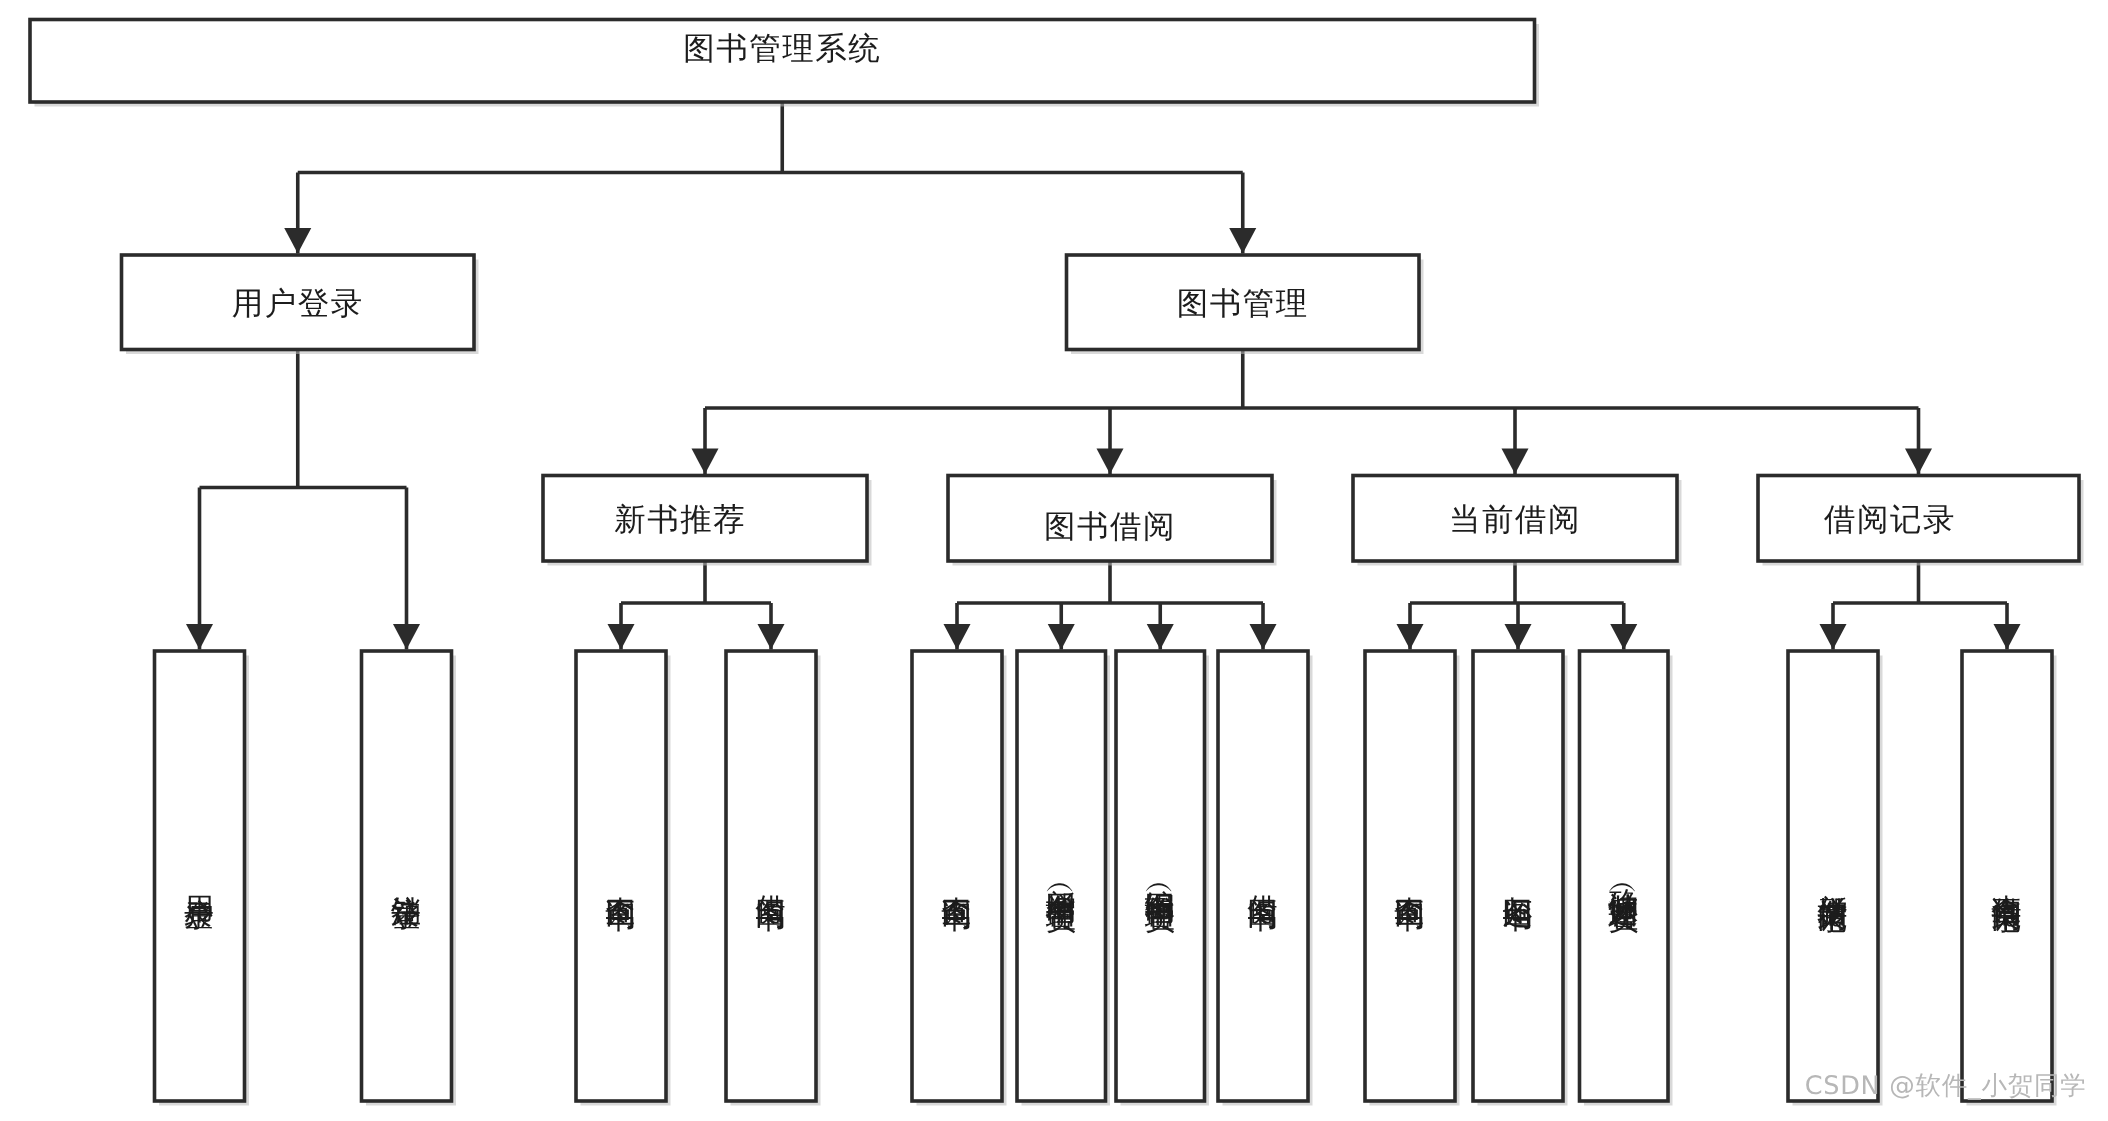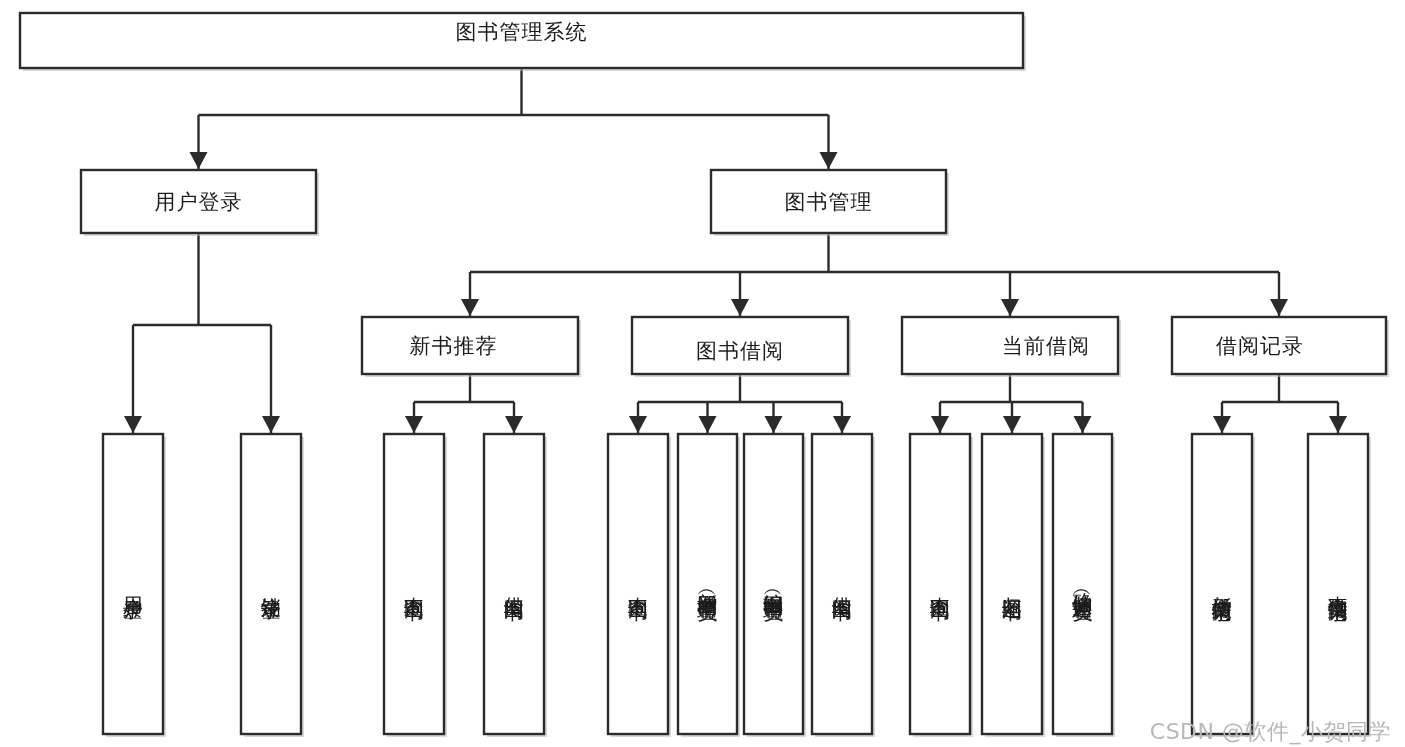--- a/index.html
+++ b/index.html
@@ -67,23 +67,23 @@
     font-family: "DejaVu Sans", "Liberation Sans", sans-serif;
     font-size: 21px;
     letter-spacing: 1px;
     color: #1c1c1c;
     pointer-events: none;
     white-space: nowrap;
   }
   #watermark {
     position: absolute;
     right: 14px;
-    bottom: 0;
-    font-family: "DejaVu Sans", "Liberation Sans", sans-serif;
-    font-size: 22px;
+    bottom: 12px;
+    font-family: "DejaVu Sans", "Liberation Sans", sans-serif;
+    font-size: 17px;
     color: #b7b7b7;
     letter-spacing: 0.5px;
     white-space: nowrap;
     margin-top: 16px;
   }
 </style>
 </head>
 <body>
 
 <div id="diagram-root">
@@ -184,21 +184,21 @@
         <rect x="1311" y="437" width="60" height="300" class="node-shadow"></rect>
         <rect x="1308" y="434" width="60" height="300" class="node-rect"></rect>
       </g>
   </svg>
   <div id="labels">
       <div class="hlabel-wrap" style="left: 20px; top: 13px; width: 1003px; height: 38px;">图书管理系统</div>
       <div class="hlabel-wrap" style="left: 81px; top: 170px; width: 235px; height: 63px;">用户登录</div>
       <div class="hlabel-wrap" style="left: 711px; top: 170px; width: 235px; height: 63px;">图书管理</div>
       <div class="hlabel-wrap" style="left: 362px; top: 317px; width: 183px; height: 57px;">新书推荐</div>
       <div class="hlabel-wrap" style="left: 632px; top: 317px; width: 216px; height: 68px;">图书借阅</div>
-      <div class="hlabel-wrap" style="left: 902px; top: 317px; width: 216px; height: 57px; margin-left: 36px;">当前借阅</div>
+      <div class="hlabel-wrap" style="left: 902px; top: 317px; width: 216px; height: 57px;">当前借阅</div>
       <div class="hlabel-wrap" style="left: 1172px; top: 317px; width: 176px; height: 57px;">借阅记录</div>
       <div class="vlabel-wrap" style="left: 103px; top: 434px; width: 60px; height: 300px;">用户登录</div>
       <div class="vlabel-wrap" style="left: 241px; top: 434px; width: 60px; height: 300px;">注销登录</div>
       <div class="vlabel-wrap" style="left: 384px; top: 434px; width: 60px; height: 300px;">查询图书</div>
       <div class="vlabel-wrap" style="left: 484px; top: 434px; width: 60px; height: 300px;">借阅图书</div>
       <div class="vlabel-wrap" style="left: 608px; top: 434px; width: 60px; height: 300px;">查询图书</div>
       <div class="vlabel-wrap" style="left: 678px; top: 434px; width: 59px; height: 300px;">新增图书（管理员）</div>
       <div class="vlabel-wrap" style="left: 744px; top: 434px; width: 59px; height: 300px;">编辑图书（管理员）</div>
       <div class="vlabel-wrap" style="left: 812px; top: 434px; width: 60px; height: 300px;">借阅图书</div>
       <div class="vlabel-wrap" style="left: 910px; top: 434px; width: 60px; height: 300px;">查询图书</div>

